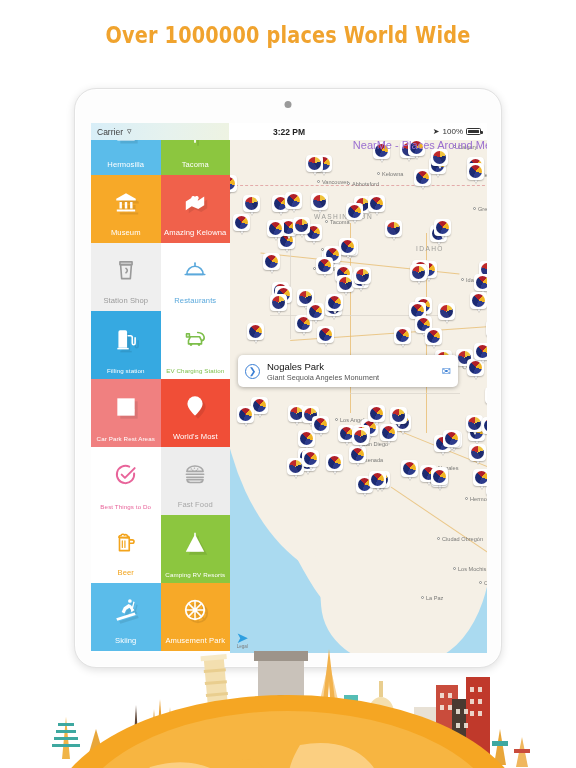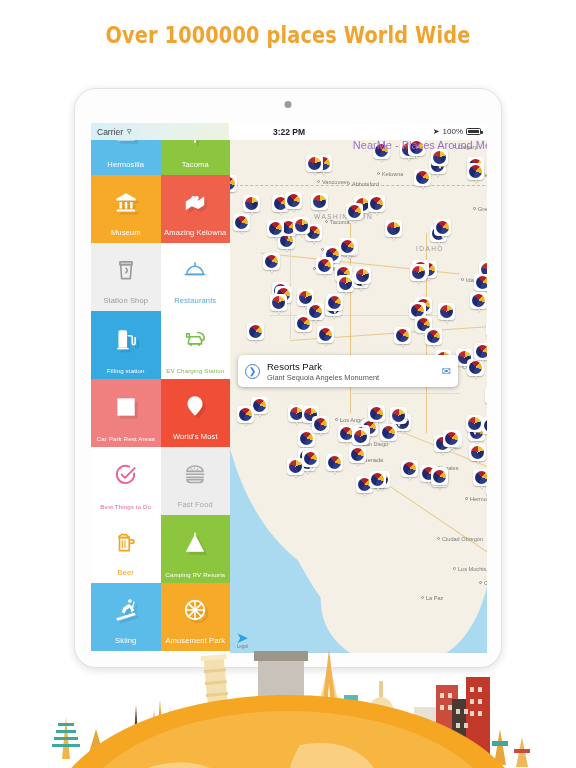--- a/index.html
+++ b/index.html
@@ -796,21 +796,21 @@
             <div class="pin" style="left: -10px; top: 52px;">
               <div class="tip"></div>
               <div class="bub"></div>
               <div class="disc"></div>
             </div>
           </div>
 
         <div class="callout">
           <div class="chev">❯</div>
           <div class="ctxt">
-            <div class="c-title">Resorts Park</div>
+            <div class="c-title">Nogales Park</div>
             <div class="c-sub">Giant Sequoia Angeles Monument</div>
           </div>
           <div class="mail">✉</div>
         </div>
 
         <div class="legal">
           <div class="arrow">➤</div>
           <div class="lt">Legal</div>
         </div>
       </div>

